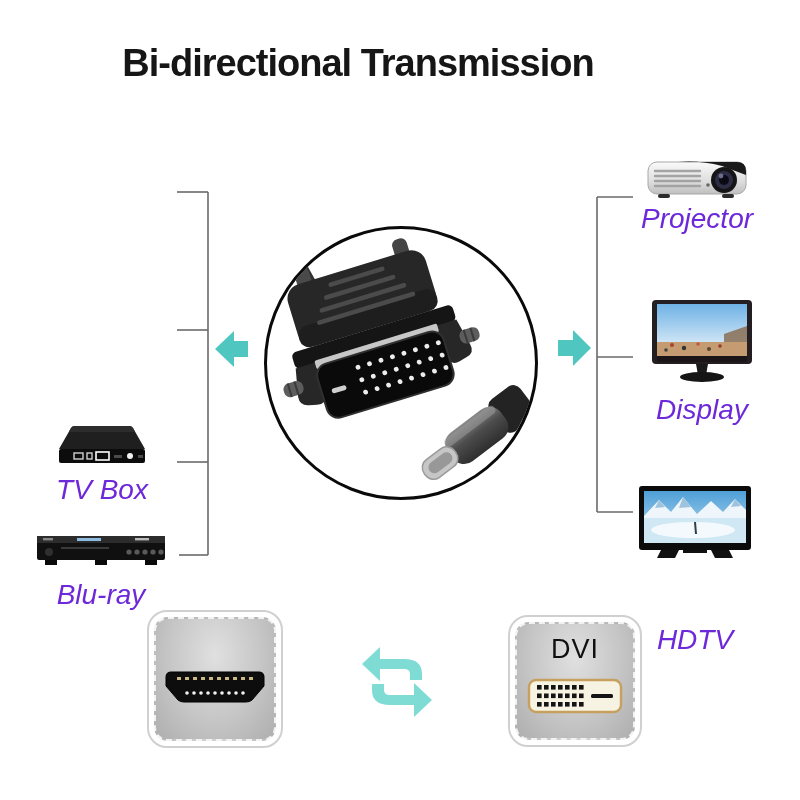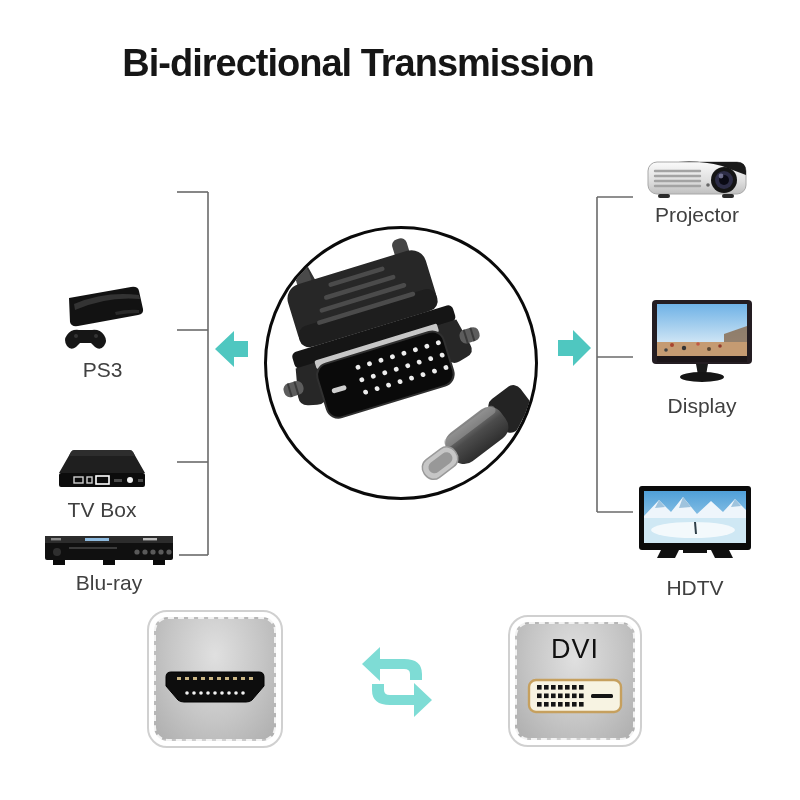--- a/index.html
+++ b/index.html
@@ -2,21 +2,21 @@
 <html style="--accent: #4fc7c0; --accent-light: #7edcd5;"><head>
 <meta charset="utf-8">
 <style>
   html,body{margin:0;padding:0;background:#fff;}
   .canvas{position:relative;width:800px;height:800px;background:#fff;overflow:hidden;
           font-family:"Liberation Sans", sans-serif;}
   .title{position:absolute;left:0;top:42px;width:716px;text-align:center;
          font-size:38px;font-weight:700;letter-spacing:-1px;color:#161616;}
   .overlay{position:absolute;left:0;top:0;pointer-events:none;}
   .dev{position:absolute;display:flex;flex-direction:column;align-items:center;}
-  .dev .lbl{font-size:21px;color:#404040;margin-top:1px;white-space:nowrap;}
+  .dev .lbl{font-size:28px;color:#6d28d9;margin-top:1px;white-space:nowrap;font-style:italic;}
   .circle{position:absolute;left:264px;top:226px;width:268px;height:268px;
           border:3px solid #0a0a0a;border-radius:50%;overflow:hidden;background:#fff;}
   .conn-box{position:absolute;background:#fff;border:2px solid #d0d0d0;border-radius:20px;padding:5px;box-sizing:border-box;}
   .conn-box .inner{width:100%;height:100%;border-radius:14px;box-sizing:border-box;
       background:radial-gradient(ellipse at 50% 30%, #e0e0e0 0%, #c6c6c6 55%, #aeaeae 100%);
       border:2px dashed #f2f2f2;display:flex;flex-direction:column;align-items:center;}
   .box-left{left:147px;top:610px;width:136px;height:138px;}
   .box-right{left:508px;top:615px;width:134px;height:132px;}
   .box-left .inner{justify-content:center;}
   .box-left svg{margin-top:18px;}
@@ -43,48 +43,37 @@
       <line x1="597" y1="197" x2="597" y2="512"></line>
       <line x1="597" y1="197" x2="633" y2="197"></line>
       <line x1="597" y1="357" x2="633" y2="357"></line>
       <line x1="597" y1="512" x2="633" y2="512"></line>
     </g>
     <polygon points="215,349 234,331 234,341 248,341 248,357 234,357 234,367" style="fill:var(--accent,#4fc7c0)"></polygon>
     <polygon points="591,348 573,330 573,340 558,340 558,356 573,356 573,366" style="fill:var(--accent,#4fc7c0)"></polygon>
   </svg>
 
 
-  <div class="dev" style="left:50px;top:282px;width:105px;">
-    <svg width="95" height="75" viewBox="0 0 95 75">
-      <path d="M14,16 L76,5 Q83,4 84,9 L88,27 Q89,32 83,33 L23,44 Q16,45 15,40 Z" fill="#121212"></path>
-      <path d="M19,22 Q50,9 84,13 L85,17 Q52,14 20,28 Z" fill="#333333"></path>
-      <path d="M60,30 Q72,27 84,28 L84,31 Q72,31 61,33 Z" fill="#2a2a2a"></path>
-      <path d="M12,53 Q16,47 24,48 L37,48 Q45,47 49,53 Q53,59 49,64 Q45,69 40,65 L36,61 L25,61 L21,65 Q16,69 12,64 Q8,58 12,53 Z" fill="#161616"></path>
-      <circle cx="21" cy="54" r="2" fill="#343434"></circle>
-        <circle cx="41" cy="54" r="2" fill="#343434"></circle>
-    </svg>
-    <div class="lbl">PS3</div>
-  </div>
-
-  <div class="dev" style="left:52px;top:442px;width:100px;">
+
+  <div class="dev" style="left:52px;top:418px;width:100px;">
     <svg width="100" height="55" viewBox="0 0 100 55">
       <path d="M23,8 L77,8 Q80,8 81,10 L93,31 L7,31 L19,10 Q20,8 23,8 Z" fill="#1f1f1f"></path>
       <path d="M23,8 L77,8 Q80,8 81,10 L83,14 L17,14 L19,10 Q20,8 23,8 Z" fill="#2d2d2d"></path>
       <rect x="7" y="31" width="86" height="14" rx="2" fill="#0c0c0c"></rect>
       <rect x="22" y="35" width="9" height="6" fill="none" stroke="#cfcfcf" stroke-width="1.4"></rect>
       <rect x="35" y="35" width="5" height="6" fill="none" stroke="#cfcfcf" stroke-width="1.4"></rect>
       <rect x="44" y="34" width="13" height="8" fill="none" stroke="#ffffff" stroke-width="1.6"></rect>
       <rect x="62" y="37" width="8" height="3" fill="#4a4a4a"></rect>
       <circle cx="78" cy="38" r="3" fill="#f2f2f2"></circle>
       <rect x="86" y="37" width="5" height="3" fill="#4a4a4a"></rect>
     </svg>
     <div class="lbl">TV Box</div>
   </div>
 
-  <div class="dev" style="left:43px;top:530px;width:132px;">
+  <div class="dev" style="left:35px;top:530px;width:132px;gap:8px;">
     <svg width="132" height="40" viewBox="0 0 132 40">
       <rect x="2" y="6" width="128" height="24" rx="2" fill="#101010"></rect>
       <rect x="2" y="6" width="128" height="7" fill="#2c2c2c"></rect>
       <rect x="42" y="8" width="24" height="3" fill="#9fd3ff" opacity="0.85"></rect>
       <rect x="100" y="8" width="14" height="2.4" fill="#bbbbbb"></rect>
       <rect x="8" y="8" width="10" height="2.4" fill="#888888"></rect>
       <circle cx="14" cy="22" r="4" fill="#2f2f2f"></circle>
       <rect x="26" y="17" width="48" height="2" fill="#3a3a3a"></rect>
       <circle cx="94" cy="22" r="2.6" fill="#5a5a5a"></circle>
         <circle cx="102" cy="22" r="2.6" fill="#5a5a5a"></circle>
@@ -145,21 +134,21 @@
         <circle cx="63" cy="51" r="2" fill="#5a4632"></circle>
       <circle cx="74" cy="48" r="1.8" fill="#913b2c"></circle>
         <circle cx="20" cy="52" r="1.8" fill="#444444"></circle>
       <rect x="11" y="58" width="90" height="6" fill="#1b1518"></rect>
       <polygon points="50,66 62,66 60,77 52,77" fill="#1a1a1a"></polygon>
       <ellipse cx="56" cy="79" rx="22" ry="5" fill="#151515"></ellipse>
     </svg>
     <div class="lbl" style="margin-top:8px;">Display</div>
   </div>
 
-  <div class="dev" style="left:635px;top:484px;width:120px;">
+  <div class="dev" style="left:635px;top:484px;width:120px;gap:48px;">
     <svg width="120" height="80" viewBox="0 0 120 80">
       <defs>
         <linearGradient id="tvSky" x1="0" y1="0" x2="0" y2="1">
           <stop offset="0" stop-color="#4f9fd8"></stop>
             <stop offset="1" stop-color="#bfe0f2"></stop>
         </linearGradient>
       </defs>
       <rect x="4" y="2" width="112" height="64" rx="3" fill="#0b0b0b"></rect>
       <rect x="9" y="7" width="102" height="52" fill="url(#tvSky)"></rect>
       <path d="M9,32 L24,16 L36,28 L48,13 L62,30 L76,17 L88,28 L100,15 L111,26 L111,36 L9,36 Z" fill="#eef5fb"></path>

